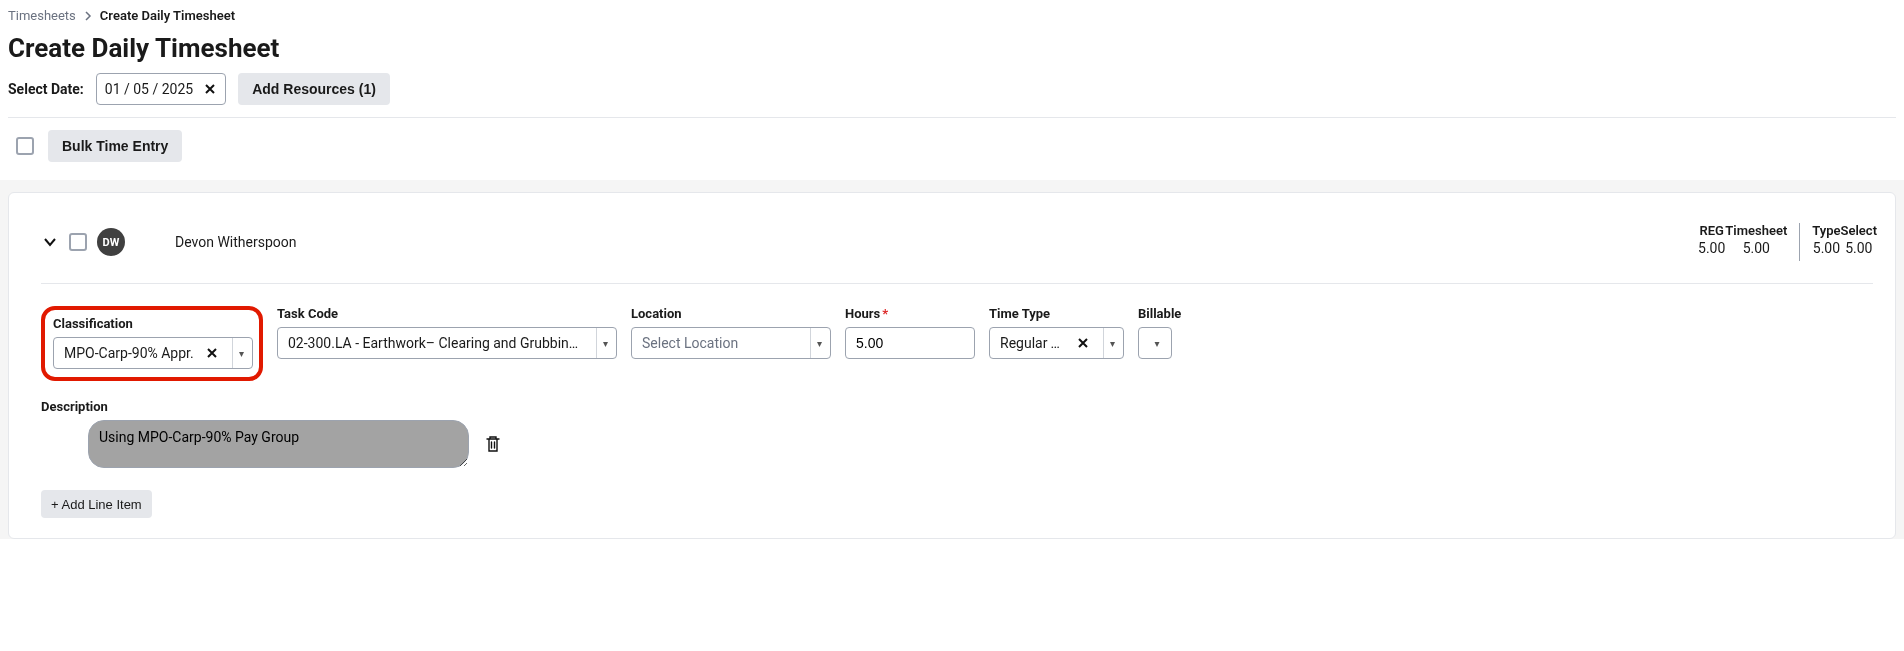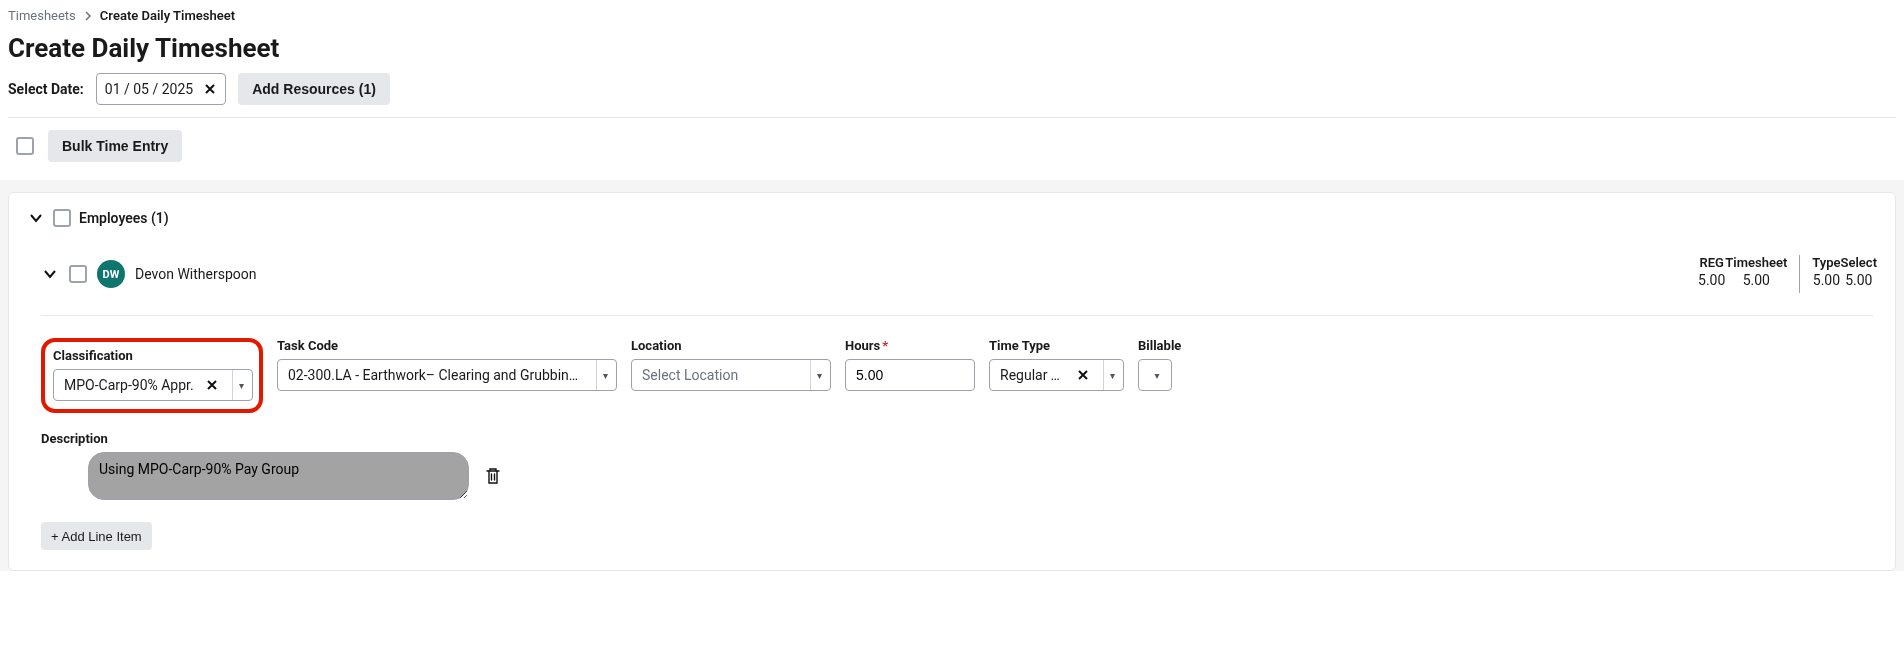--- a/index.html
+++ b/index.html
@@ -30,22 +30,22 @@
 
 .gray-zone { background: #f5f5f5; padding: 12px 0 0 0; }
 
 .card { background: #fff; border: 1px solid #e5e7eb; border-radius: 6px; margin: 0 8px; padding: 16px 0 20px 0; }
 
 .emp-header { display: flex; align-items: center; gap: 8px; padding: 0 18px 14px 18px; font-size: 14px; font-weight: 600; }
 .chev-down { display:inline-flex; align-items:center; justify-content:center; width:18px; cursor:pointer; }
 
 .emp-row-wrap { padding: 0 18px; }
 .emp-row { display: flex; align-items: center; gap: 10px; padding: 14px 0 22px 14px; }
-.avatar { width: 28px; height: 28px; border-radius: 50%; background: #0f766e; color:#fff; font-size:11px; font-weight:700; display:flex; align-items:center; justify-content:center; }
-.emp-name { font-size: 14px; }
+.avatar { width: 28px; height: 28px; border-radius: 50%; background: #404040; color:#fff; font-size:11px; font-weight:700; display:flex; align-items:center; justify-content:center; }
+.emp-name { font-size: 14px; margin-left: 40px; }
 
 .emp-right { margin-left: auto; display:flex; align-items:flex-start; }
 .hours-cols { display:flex; text-align: center; }
 .hours-col .h-label { font-size: 13px; font-weight:600; }
 .hours-col .h-val { font-size: 14px; margin-top: 2px; }
 .vdiv { width:1px; background:#9ca3af; margin: 0 12px; height: 38px; }
 
 .thin-divider { height:1px; background:#e5e7eb; margin: 0 22px 22px 32px; }
 
 .fields-wrap { padding: 0 22px 0 32px; display:flex; flex-direction:column; gap: 18px; }
@@ -109,29 +109,20 @@
   <div class="divider"></div>
 
   <div class="bulk-row">
     <div class="checkbox"></div>
     <button class="btn-gray">Bulk Time Entry</button>
   </div>
 </div>
 
 <div class="gray-zone">
   <div class="card">
-    <div class="emp-header">
-      <span class="chev-down">
-        <svg width="14" height="10" viewBox="0 0 14 10">
-            <path d="M2 2 L7 8 L12 2" stroke="#111" stroke-width="2" fill="none"></path>
-          </svg>
-      </span>
-      <div class="checkbox"></div>
-      <span>Employees (1)</span>
-    </div>
 
     <div class="emp-row-wrap">
       <div class="emp-row">
         <span class="chev-down">
           <svg width="14" height="10" viewBox="0 0 14 10">
               <path d="M2 2 L7 8 L12 2" stroke="#111" stroke-width="2" fill="none"></path>
             </svg>
         </span>
         <div class="checkbox"></div>
         <div class="avatar">DW</div>

